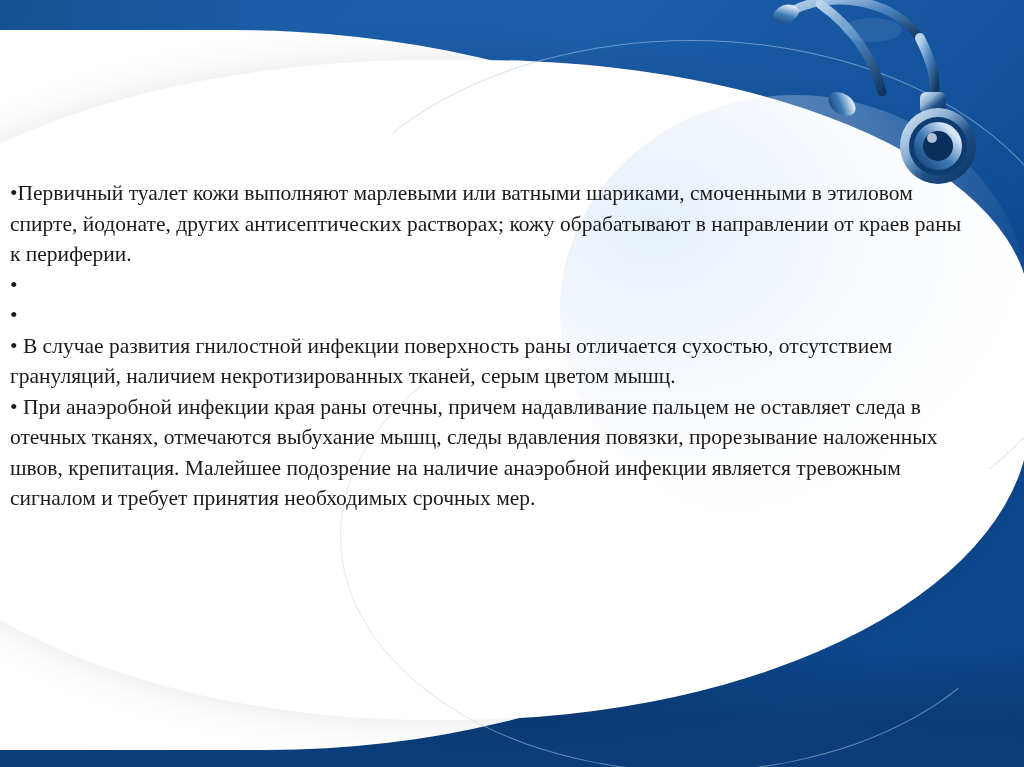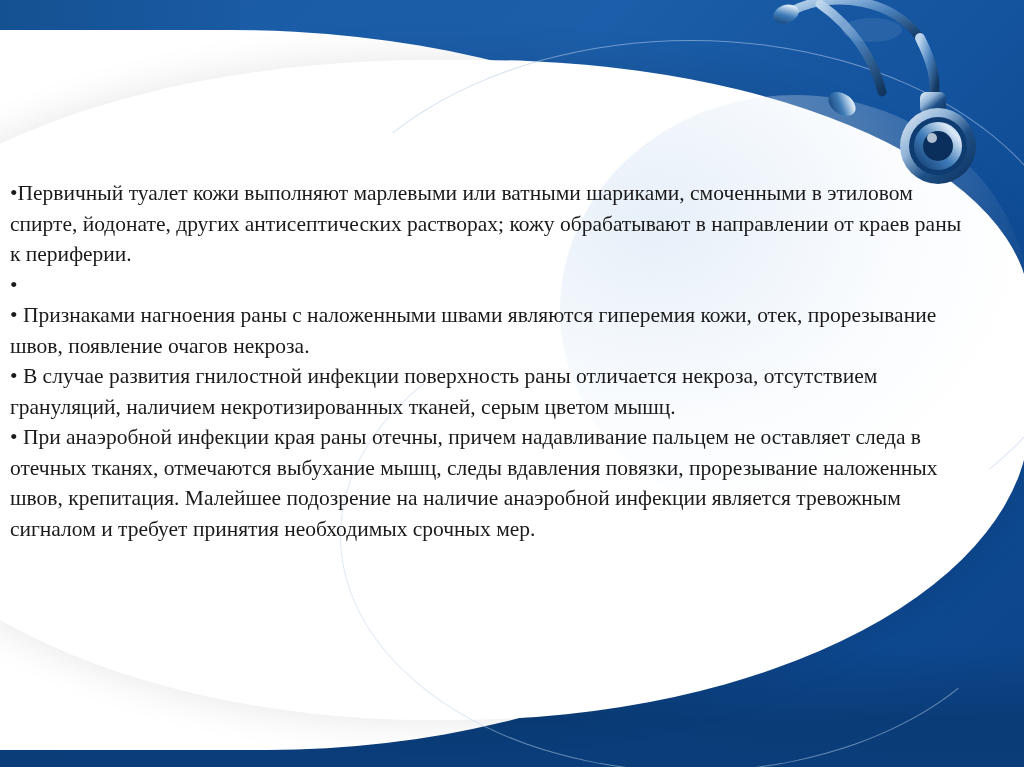--- a/index.html
+++ b/index.html
@@ -183,23 +183,23 @@
   </svg>
 
   <div class="content">
     <p class="para">
       <span class="bullet bullet-tight"></span><span>Первичный туалет кожи выполняют марлевыми или ватными шариками, смоченными в этиловом спирте, йодонате, других антисептических растворах; кожу обрабатывают в направлении от краев раны к периферии.</span>
     </p>
     <p class="para">
       <span class="bullet bullet-tight"></span>
     </p>
     <p class="para">
-      <span class="bullet bullet-space"></span><span>Признаками нагноения раны с наложенными швами являются гиперемия кожи, отек, прорезывание швов, появление очагов некроза.</span>
-    </p>
-    <p class="para">
-      <span class="bullet bullet-space"></span><span>В случае развития гнилостной инфекции поверхность раны отличается некроза, отсутствием грануляций, наличием некротизированных тканей, серым цветом мышц.</span>
+      <span class="bullet bullet-space"></span>
+    </p>
+    <p class="para">
+      <span class="bullet bullet-space"></span><span>В случае развития гнилостной инфекции поверхность раны отличается сухостью, отсутствием грануляций, наличием некротизированных тканей, серым цветом мышц.</span>
     </p>
     <p class="para">
       <span class="bullet bullet-space"></span><span>При анаэробной инфекции края раны отечны, причем надавливание пальцем не оставляет следа в отечных тканях, отмечаются выбухание мышц, следы вдавления повязки, прорезывание наложенных швов, крепитация. Малейшее подозрение на наличие анаэробной инфекции является тревожным сигналом и требует принятия необходимых срочных мер.</span>
     </p>
   </div>
 
 </div>
 
 </body></html>

